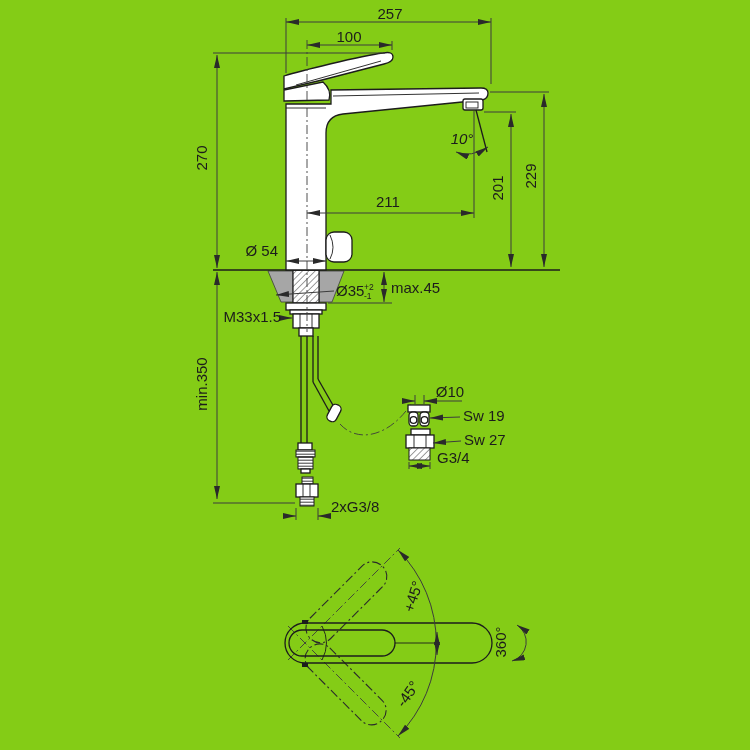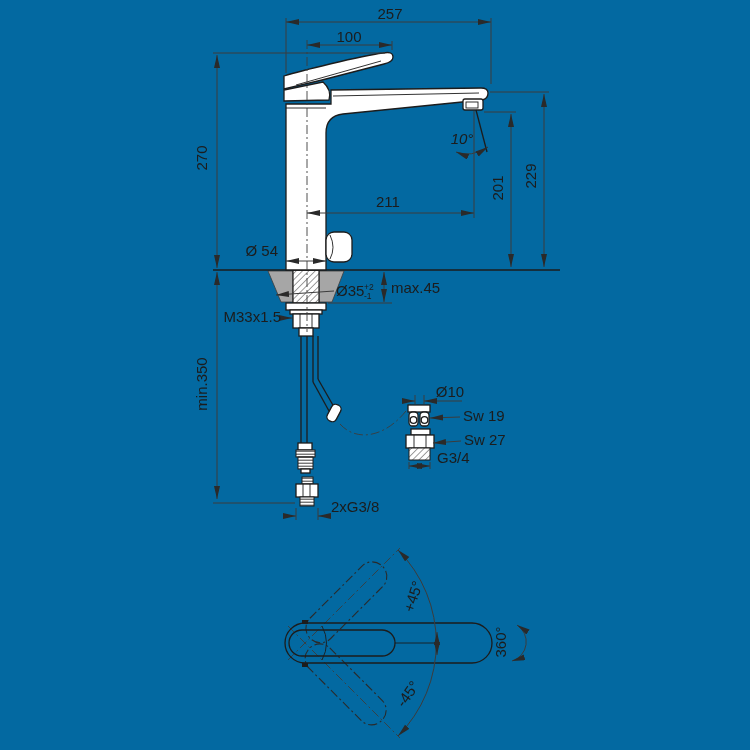--- a/index.html
+++ b/index.html
@@ -1,16 +1,16 @@
 <!DOCTYPE html>
 <html><head>
 <meta charset="utf-8">
 <style>
   html,body{margin:0;padding:0;background:#fff;}
-  .canvas{position:relative;width:750px;height:750px;background:#0369a1;overflow:hidden;}
+  .canvas{position:relative;width:750px;height:750px;background:#84cc16;overflow:hidden;}
   svg{display:block;}
   .dim-text{font-family:"Liberation Sans","DejaVu Sans",sans-serif;font-size:15px;fill:#1c1c1c;}
   .dim-text-sm{font-family:"Liberation Sans","DejaVu Sans",sans-serif;font-size:8.5px;fill:#1c1c1c;}
   .dim-italic{font-style:italic;}
   .obj{stroke:#1c1c1c;stroke-width:1.3;fill:none;}
   .objf{stroke:#1c1c1c;stroke-width:1.3;fill:#ffffff;}
   .thin{stroke:#1c1c1c;stroke-width:0.9;fill:none;}
   .dim{stroke:#3c3c3c;stroke-width:1;fill:none;}
   .cl{stroke:#3c3c3c;stroke-width:0.9;fill:none;stroke-dasharray:9 3 2 3;}
   .ghost{stroke:#2a2a2a;stroke-width:1.1;fill:none;stroke-dasharray:9 3 2 3;}

